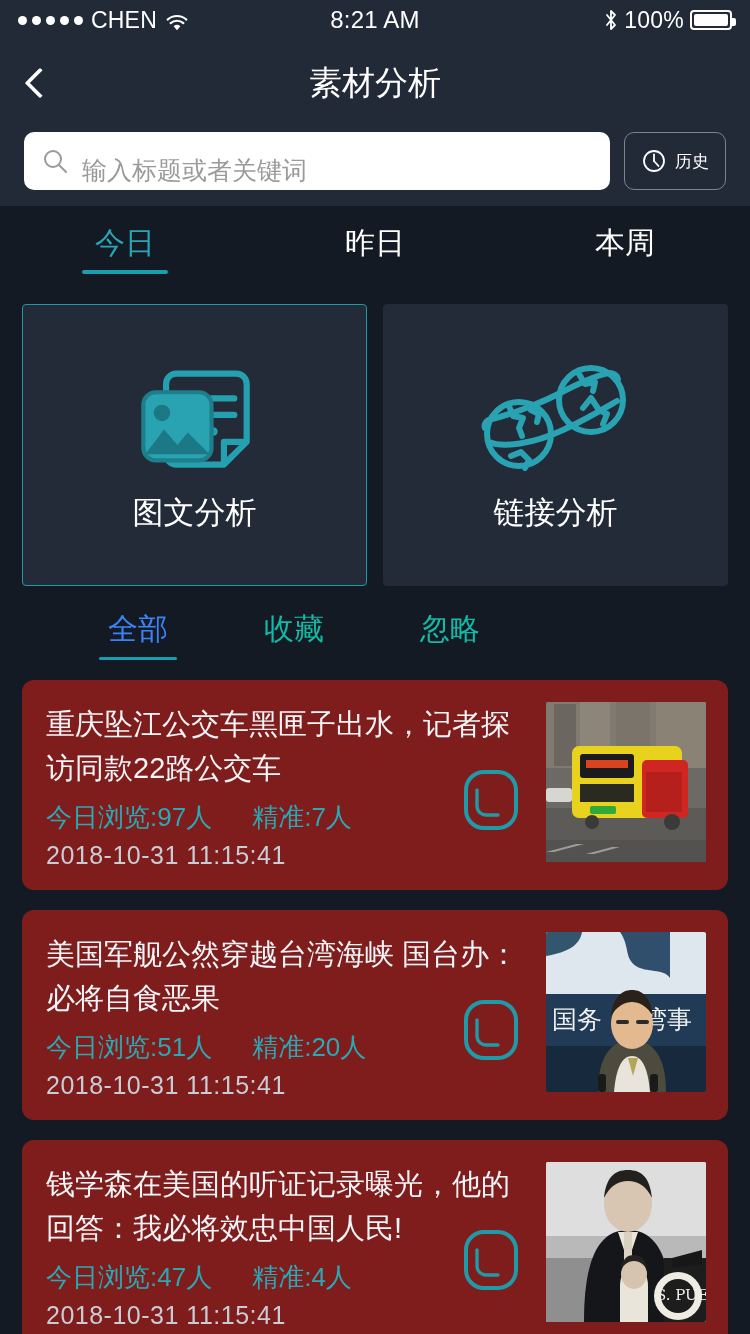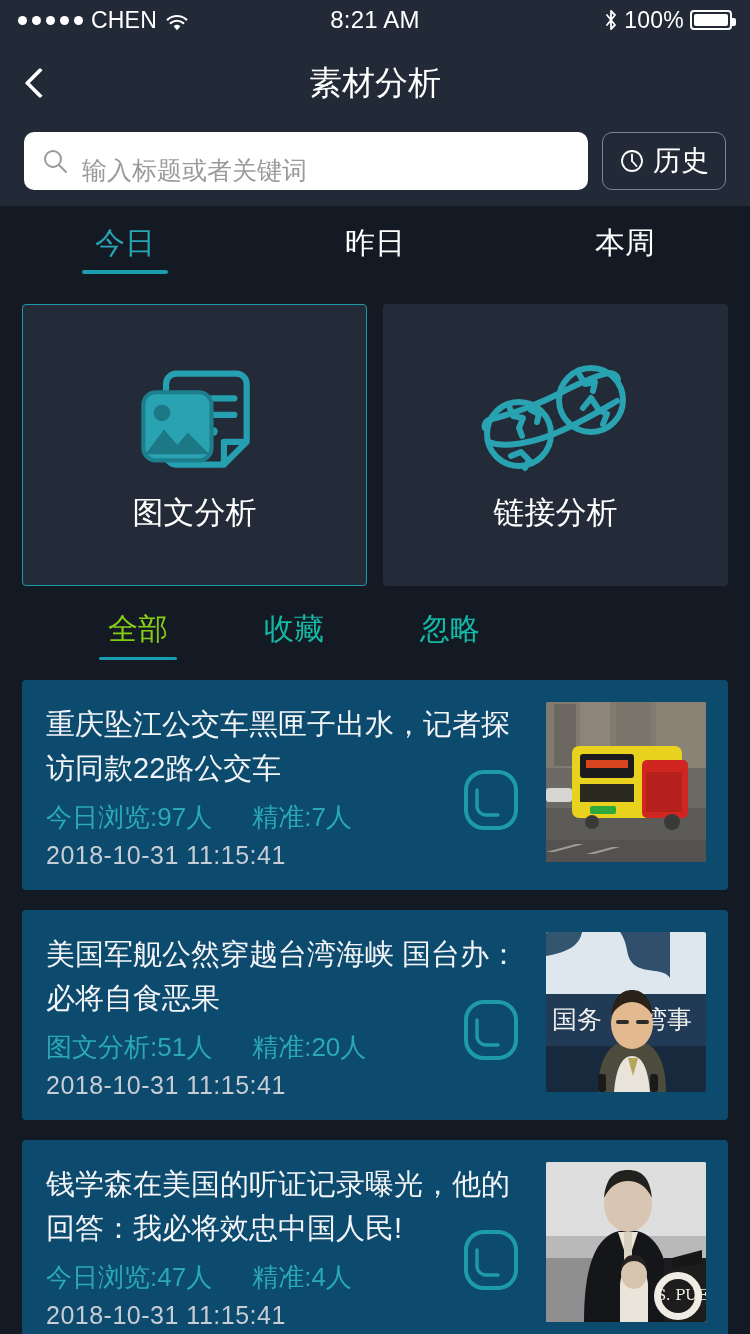--- a/index.html
+++ b/index.html
@@ -44,21 +44,21 @@
   }
   .search-icon{width:26px;height:26px;flex:none;}
   .search-input{
     border:0;outline:0;background:transparent;flex:1;
     font-size:25px;color:#333;font-family:"Liberation Sans","DejaVu Sans",sans-serif;margin-top:19px;
   }
   .search-input::placeholder{color:#9a9a9a;}
   .history-btn{
     height:58px;border:1.5px solid #7b8496;border-radius:10px;
     display:flex;align-items:center;justify-content:center;gap:8px;
-    padding:0 16px;color:#fff;font-size:28px;cursor:pointer;background:transparent;
+    padding:0 16px;color:#fff;font-size:17px;cursor:pointer;background:transparent;
   }
   .clock-icon{width:26px;height:26px;flex:none;}
 
   
   .tabs{display:flex;background:#141a24;height:92px;align-items:flex-start;padding-top:14px;}
   .tab{flex:1;text-align:center;position:relative;cursor:pointer;}
   .tab .lbl{font-size:30px;color:#ffffff;line-height:46px;display:inline-block;}
   .tab.active .lbl{color:#28a6b4;}
   .tab.active::after{
     content:"";position:absolute;left:50%;transform:translateX(-50%);
@@ -73,30 +73,30 @@
     gap:16px;cursor:pointer;border:1.5px solid transparent;
   }
   .cat-card.selected{border-color:#1f98a8;}
   .cat-icon{height:120px;display:flex;align-items:center;justify-content:center;}
   .cat-label{font-size:31px;color:#fff;}
 
   
   .subtabs{display:flex;padding:22px 0 0 108px;gap:96px;}
   .subtab{cursor:pointer;position:relative;text-align:center;}
   .subtab .lbl{font-size:30px;color:#14b8a6;line-height:42px;display:inline-block;}
-  .subtab.active .lbl{color:#84cc16;}
+  .subtab.active .lbl{color:#3b82f6;}
   .subtab.active::after{
     content:"";position:absolute;left:50%;transform:translateX(-50%);
     bottom:-10px;width:78px;height:3px;background:#189eae;border-radius:2px;
   }
 
   
   .list{padding:30px 22px 0 22px;display:flex;flex-direction:column;gap:20px;}
   .item-card{
-    background:#0c4a6e;border-radius:4px;padding:22px 22px 20px 24px;
+    background:#7f1d1d;border-radius:12px;padding:22px 22px 20px 24px;
     display:flex;gap:16px;cursor:pointer;min-height:190px;position:relative;
   }
   .item-main{flex:1;min-width:0;display:flex;flex-direction:column;}
   .item-title{
     font-size:29px;line-height:44px;color:#f2f4f7;font-weight:400;
     max-height:88px;overflow:hidden;
   }
   .item-stats{display:flex;align-items:center;margin-top:10px;gap:40px;}
   .stat{font-size:26px;color:#2aa9b5;white-space:nowrap;}
   .item-time{font-size:25px;color:#c8ccd4;margin-top:6px;letter-spacing:.5px;}
@@ -277,21 +277,21 @@
         <path d="M40 152 l26 -7 l8 0 l-26 7 z" fill="#cfcfc8" opacity=".6"></path>
         <rect x="0" y="86" width="26" height="14" rx="3" fill="#d6d6d2"></rect>
       </svg>
     </div>
   </div>
 
   <div class="item-card">
     <div class="item-main">
       <div class="item-title">美国军舰公然穿越台湾海峡 国台办：必将自食恶果</div>
       <div class="item-stats">
-        <span class="stat">图文分析:51人</span>
+        <span class="stat">今日浏览:51人</span>
         <span class="stat">精准:20人</span>
       </div>
       <div class="item-time">2018-10-31 11:15:41</div>
     </div>
     <div class="item-action">
       <svg viewBox="0 0 58 64" width="58" height="64">
         <rect x="4" y="4" width="50" height="56" rx="18" stroke="#1f9aa8" stroke-width="4" fill="none"></rect>
         <path d="M15 22 v16 a9 9 0 0 0 9 9 h12" stroke="#1f9aa8" stroke-width="3.4" fill="none" stroke-linecap="round"></path>
       </svg>
     </div>

